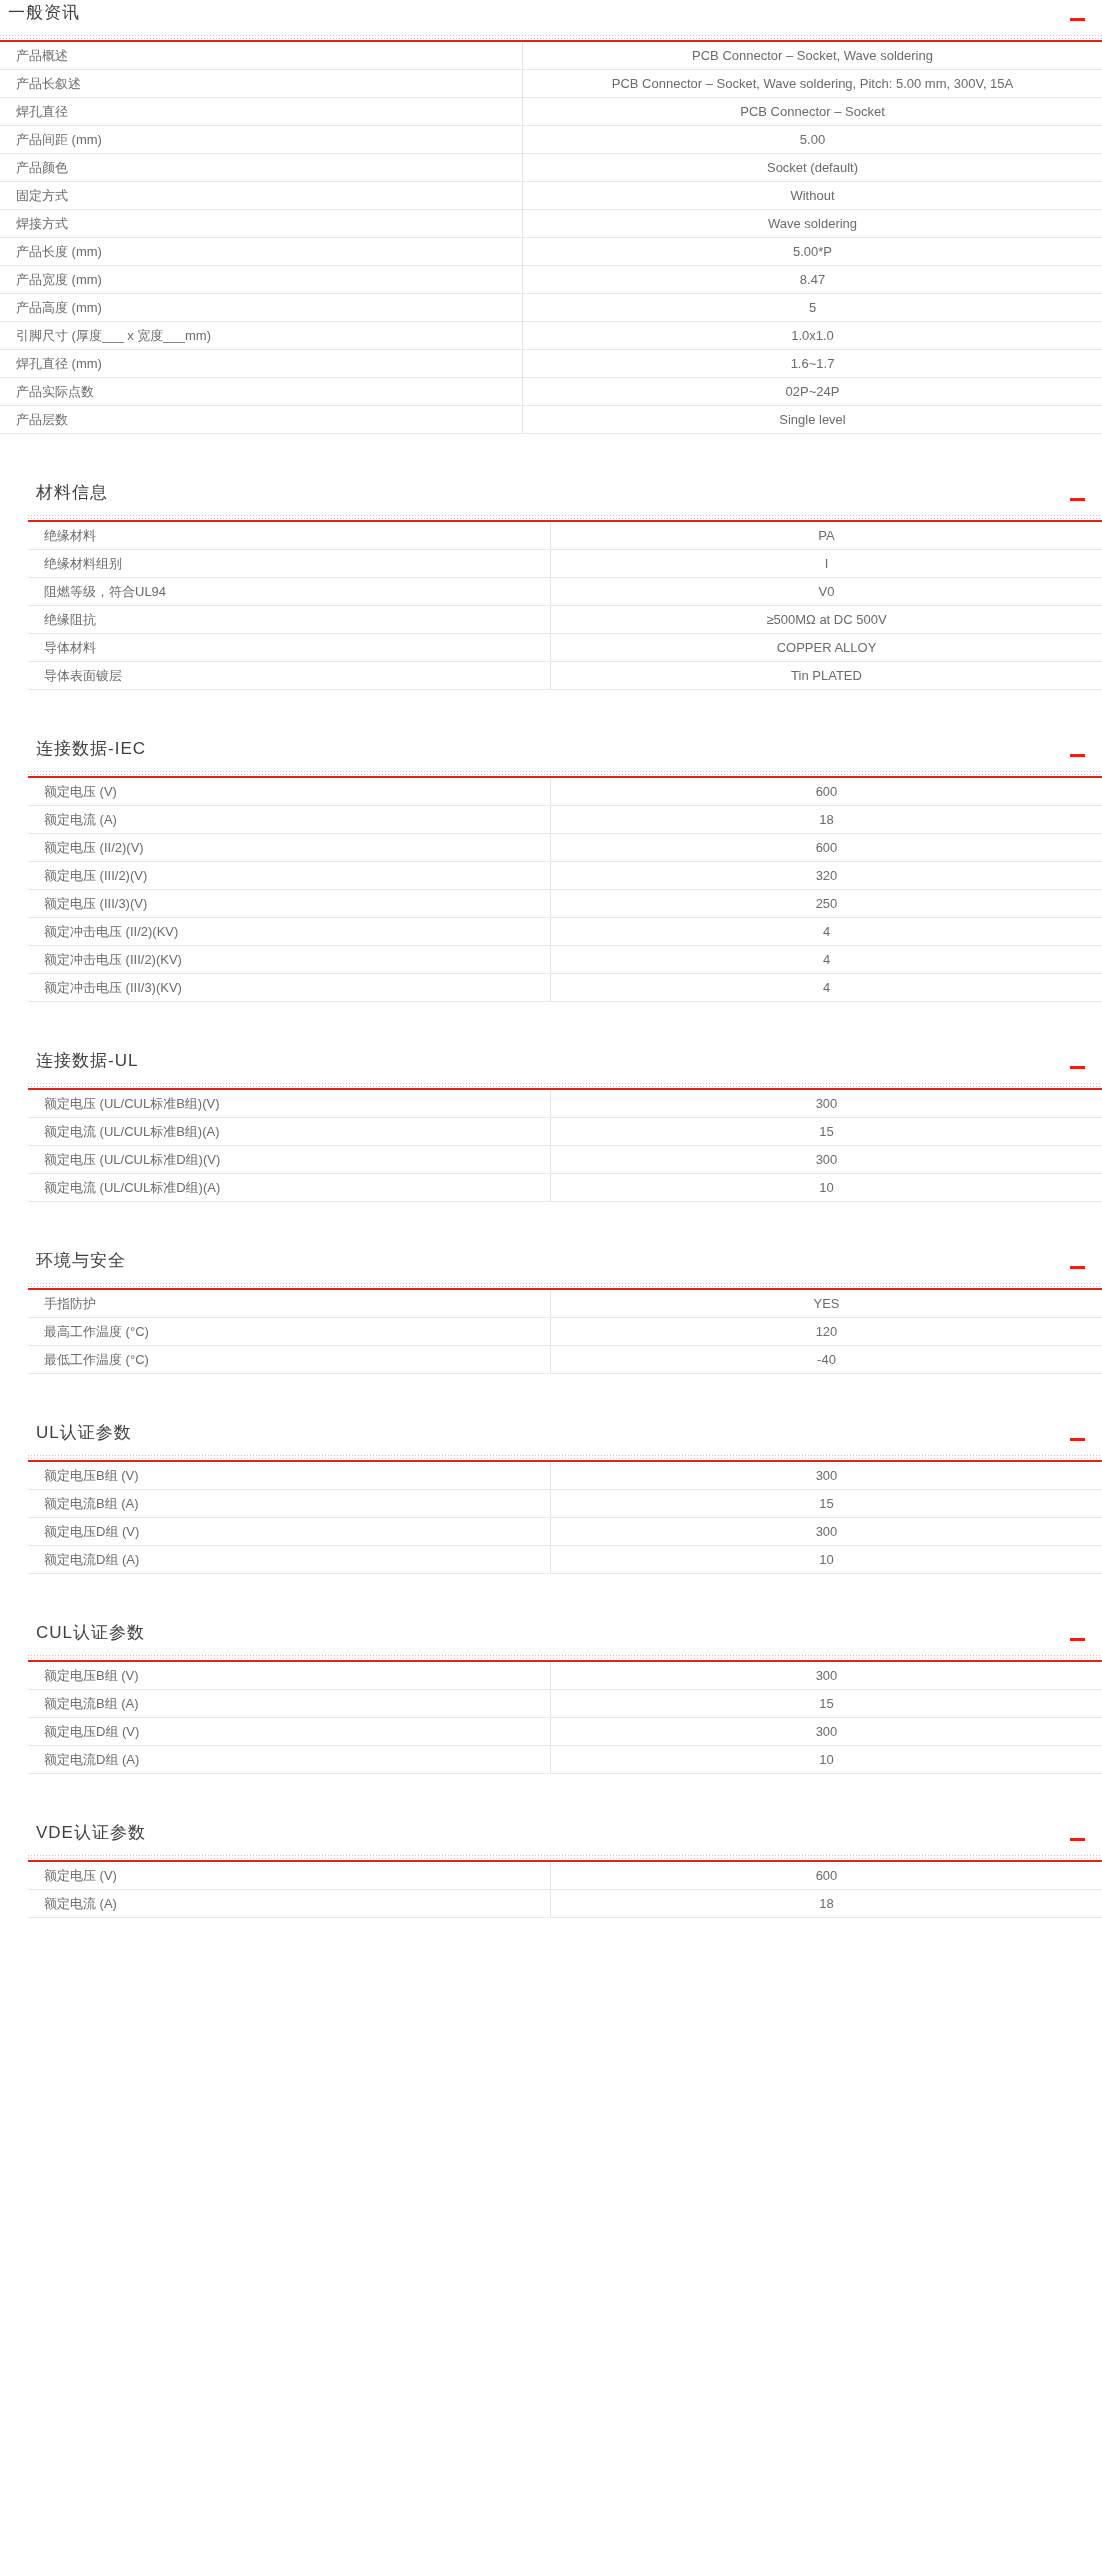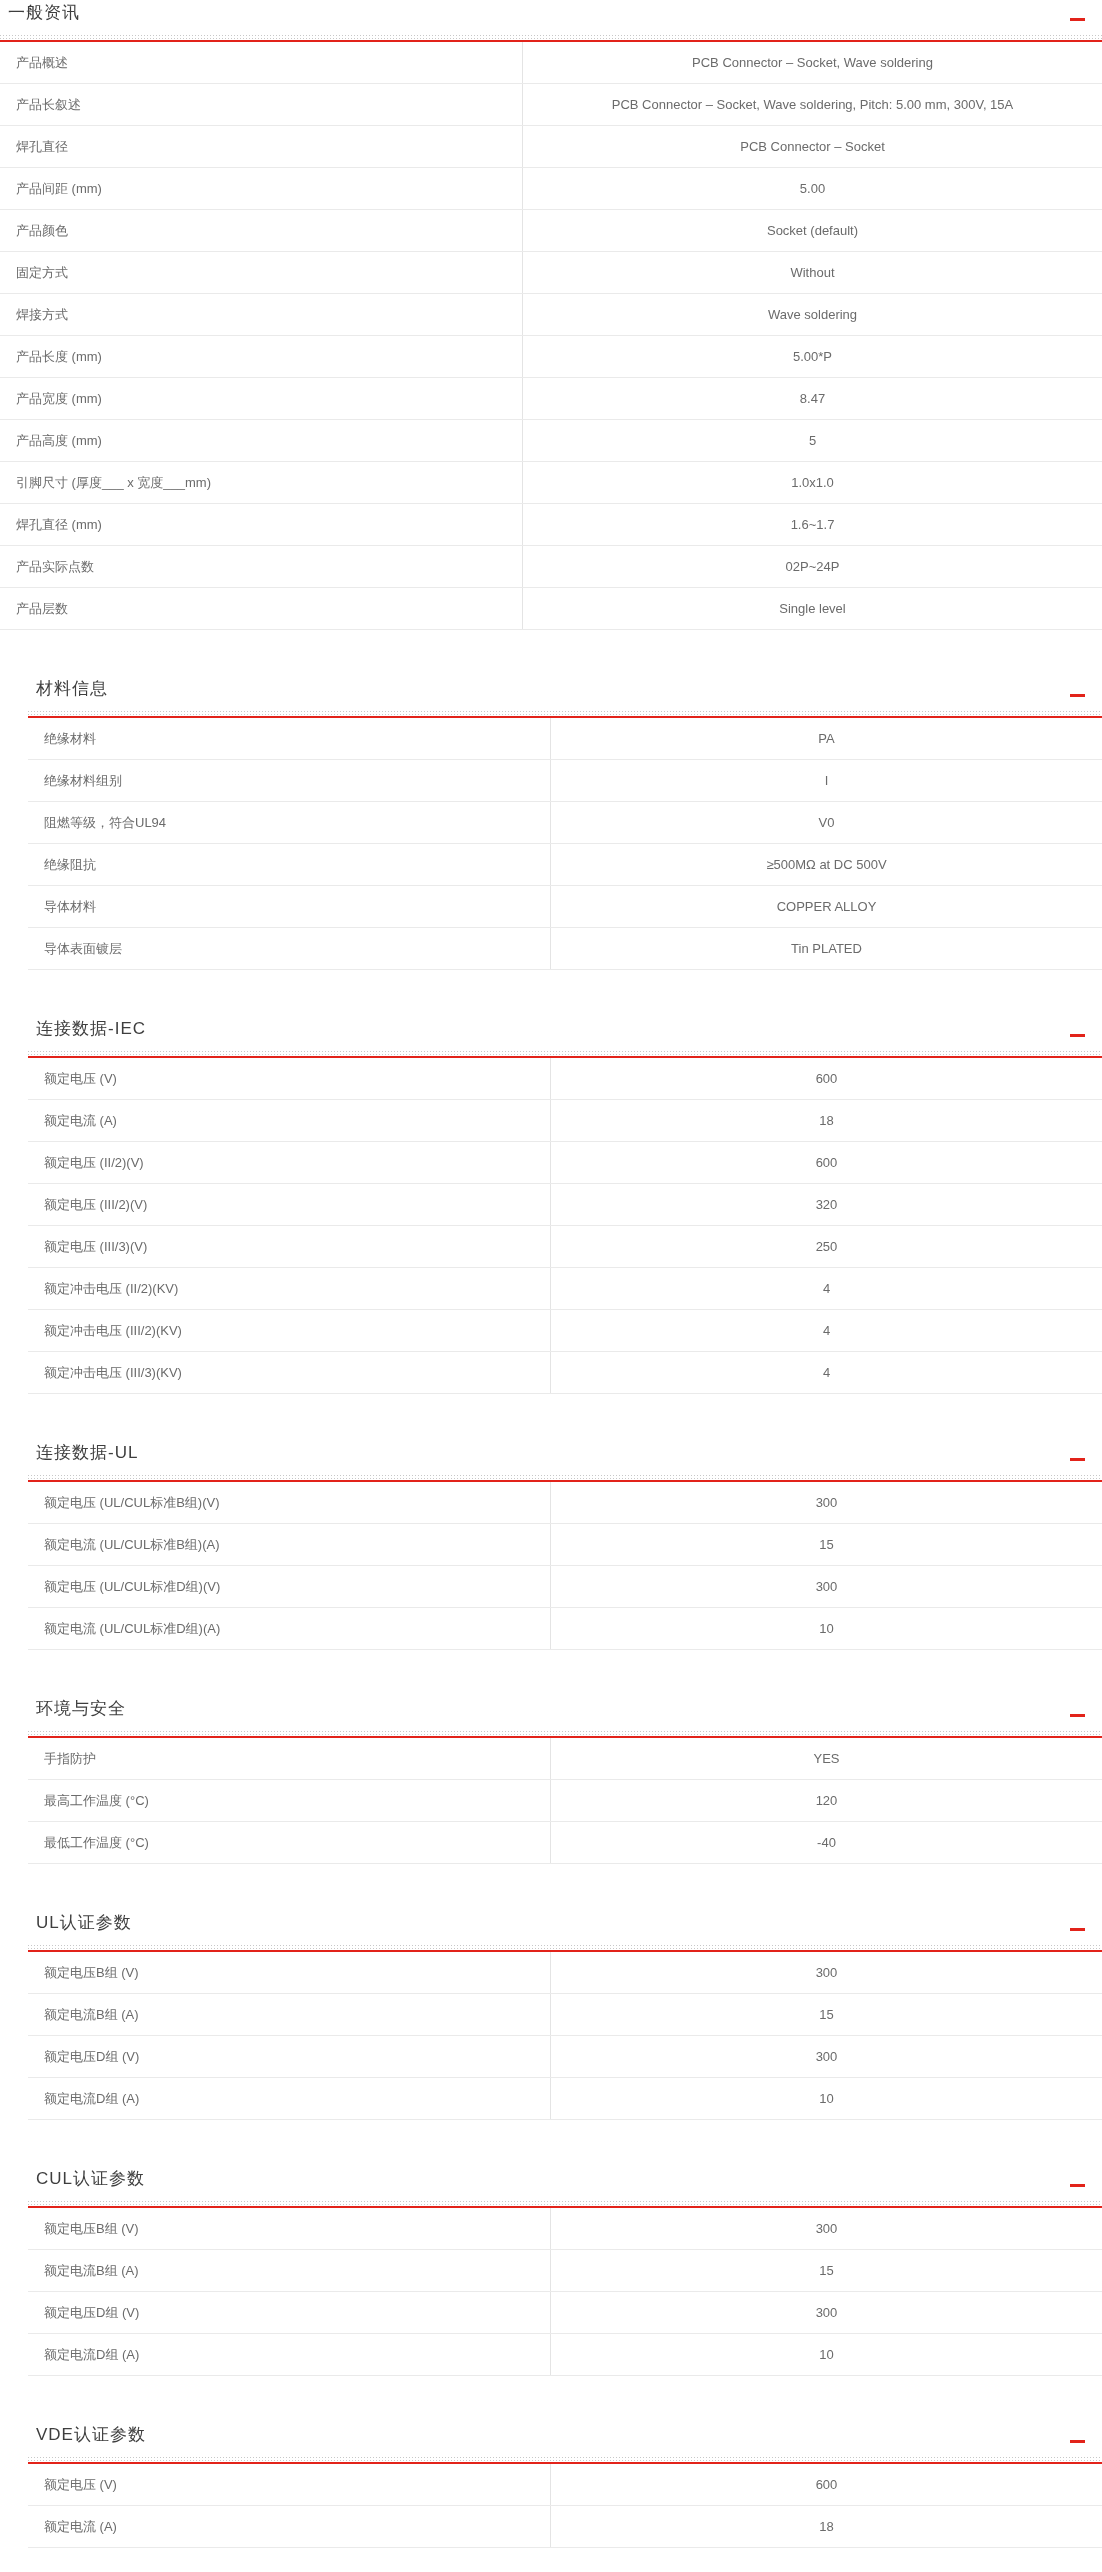--- a/index.html
+++ b/index.html
@@ -16,21 +16,21 @@
     height:26px; padding:0 17px 0 8px;
   }
   .sec-title { font-size:17px; color:#3e3e3e; line-height:26px; letter-spacing:1px; font-weight:400; }
   .minus-btn { width:15px; height:3px; background:#e2231a; margin-bottom:5px; cursor:pointer; }
 
   .sep { margin-top:9px; }
   .dot-row { height:1px; background-image:repeating-linear-gradient(to right,#c8c8c8 0 1px,transparent 1px 3px); }
   .dot-row.second { margin-top:2px; }
   .red-line { height:2px; background:#e2231a; margin-top:1px; }
 
-  .row { display:flex; height:42px; border-bottom:1px solid #eaeaea; background:#fff; }
+  .row { display:flex; height:28px; border-bottom:1px solid #eaeaea; background:#fff; }
   .cell-label {
     width:523px; padding-left:16px; border-right:1px solid #e4e4e4;
     display:flex; align-items:center; font-size:13px; color:#6b6b6b;
   }
   .cell-value {
     flex:1; display:flex; align-items:center; justify-content:center;
     font-size:13px; color:#6b6b6b; text-align:left;
   }
 </style>
 </head>

